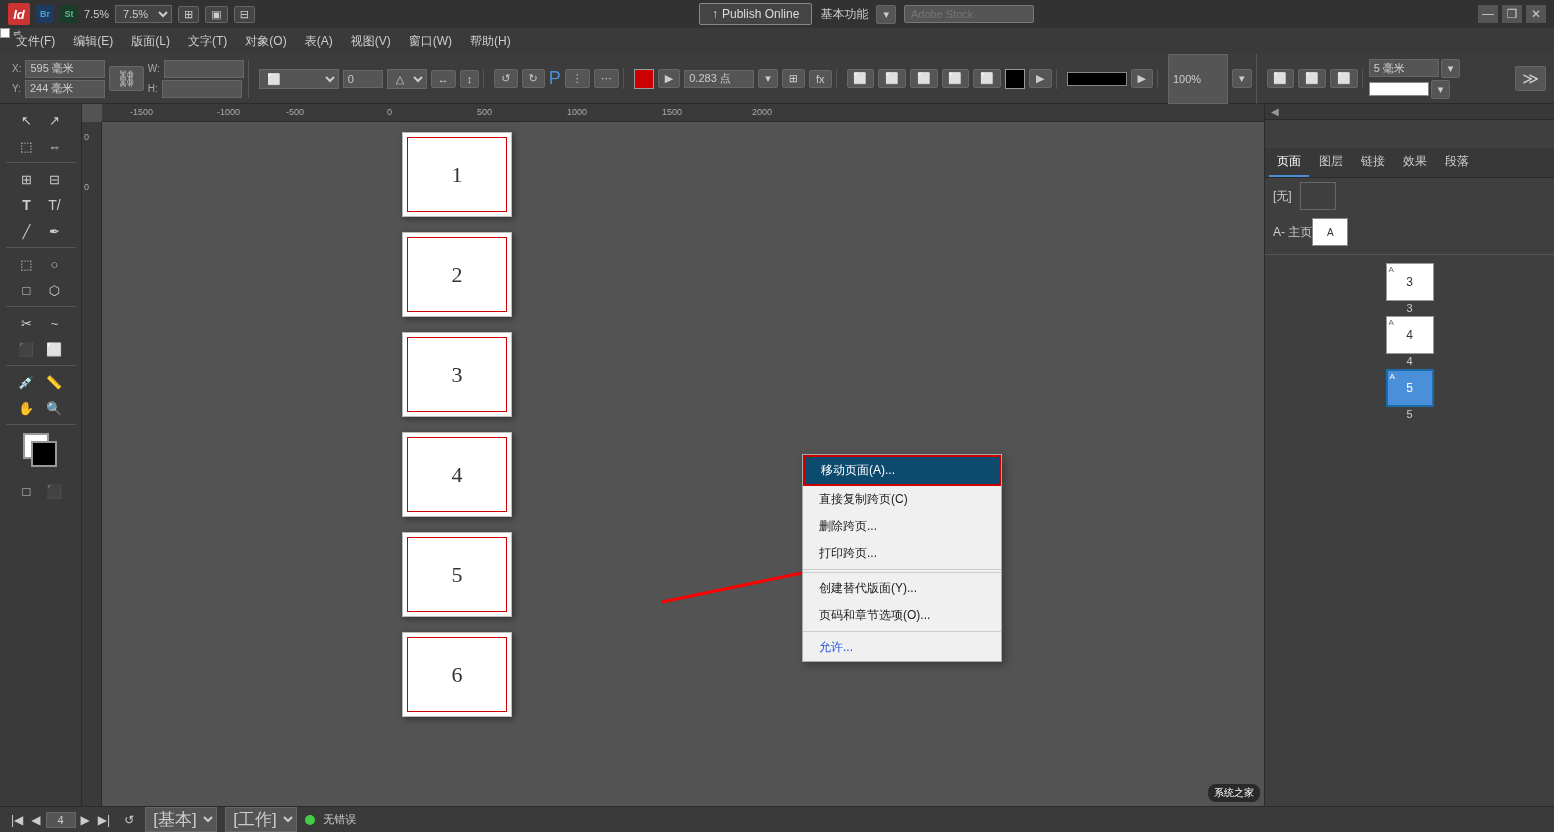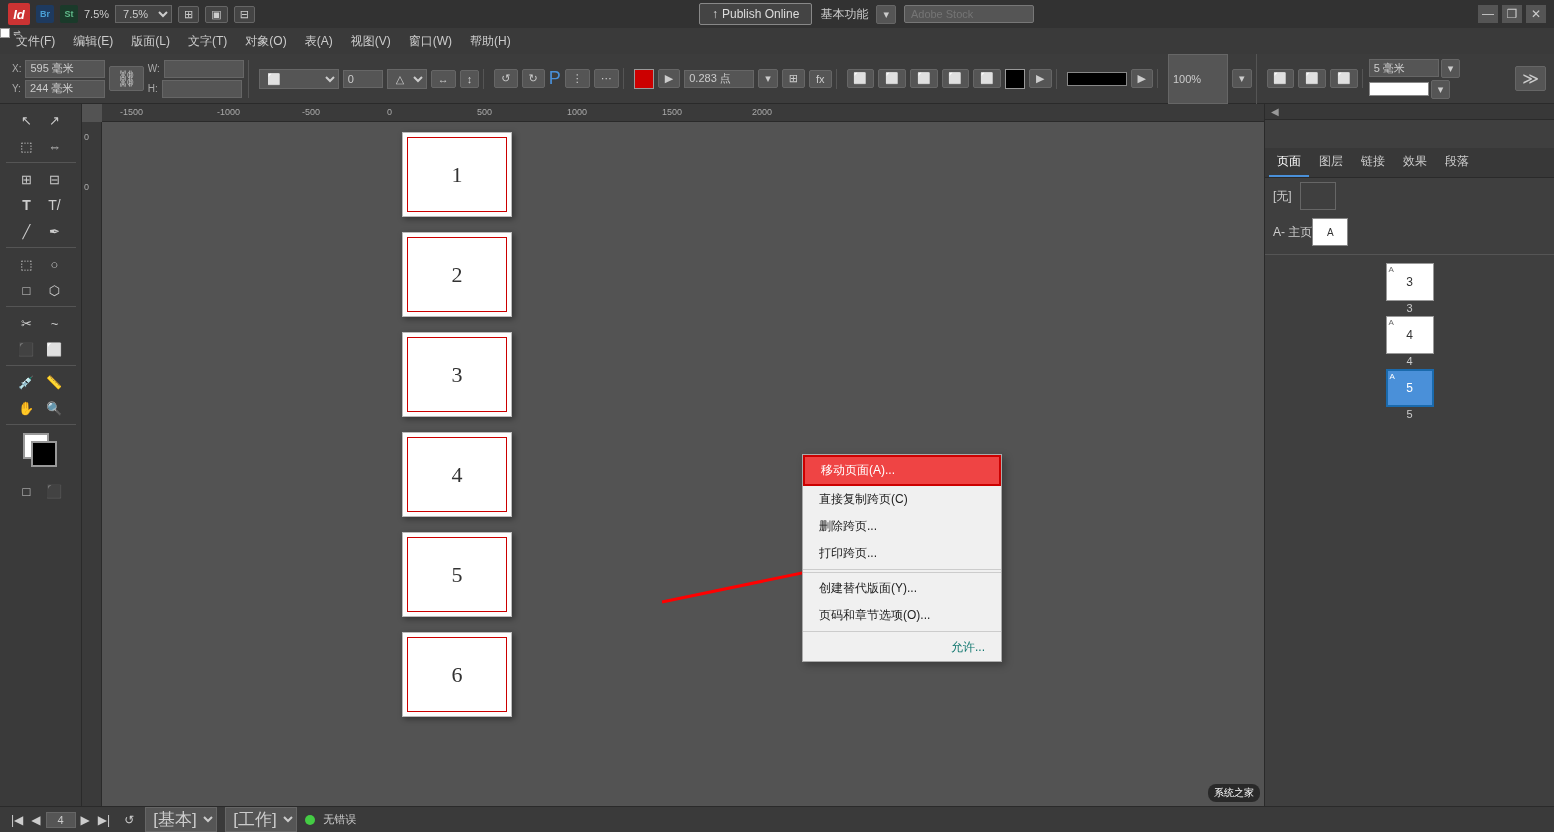--- a/index.html
+++ b/index.html
@@ -76,21 +76,21 @@
     .pages-grid { display: flex; flex-direction: column; gap: 2px; padding: 4px 8px; }
     .page-thumb-row { display: flex; flex-direction: column; align-items: center; gap: 1px; }
     .page-thumb { width: 48px; height: 38px; background: white; border: 1px solid #999; display: flex; align-items: center; justify-content: center; font-size: 14px; color: #333; position: relative; cursor: pointer; }
     .page-thumb.selected { background: #4a90d9; border: 2px solid #1a6aad; }
     .page-thumb .thumb-letter { position: absolute; top: 1px; left: 2px; font-size: 8px; color: #666; }
     .page-num-label { font-size: 11px; color: #ccc; }
 
     
     #context-menu { position: absolute; top: 460px; left: 1200px; background: #f0f0f0; border: 1px solid #aaa; box-shadow: 3px 3px 8px rgba(0,0,0,0.3); z-index: 100; min-width: 200px; }
     .ctx-item { padding: 5px 16px; font-size: 12px; color: #222; cursor: pointer; display: flex; justify-content: space-between; align-items: center; white-space: nowrap; }
-    .ctx-item.highlighted { background: #ef4444; color: #fff; border: 2px solid #cc0000; }
+    .ctx-item.highlighted { background: #0c4a6e; color: #fff; border: 2px solid #cc0000; }
     .ctx-divider { height: 1px; background: #ccc; margin: 2px 0; }
     .ctx-shortcut { color: #666; font-size: 11px; margin-left: 20px; }
     .ctx-item.highlighted .ctx-shortcut { color: #ffcccc; }
 
     
     #red-arrow { position: absolute; top: 480px; left: 900px; z-index: 99; pointer-events: none; }
 
     
     #statusbar { width: 100%; height: 26px; background: #3a3a3a; display: flex; align-items: center; padding: 0 8px; gap: 8px; border-top: 1px solid #2a2a2a; }
     .status-nav { display: flex; align-items: center; gap: 2px; }
@@ -299,23 +299,23 @@
       <div class="tool-row">
         <button class="tool-btn">□</button>
         <button class="tool-btn">⬛</button>
       </div>
     </div>
   </div>
 
   <div id="canvas-area">
 
     <div id="ruler-h">
-      <span class="ruler-mark" style="left:18px">-1500</span>
+      <span class="ruler-mark" style="left:28px">-1500</span>
       <span class="ruler-mark" style="left:115px">-1000</span>
-      <span class="ruler-mark" style="left:200px">-500</span>
+      <span class="ruler-mark" style="left:184px">-500</span>
       <span class="ruler-mark" style="left:285px">0</span>
       <span class="ruler-mark" style="left:375px">500</span>
       <span class="ruler-mark" style="left:465px">1000</span>
       <span class="ruler-mark" style="left:560px">1500</span>
       <span class="ruler-mark" style="left:650px">2000</span>
     </div>
 
     <div id="ruler-v">
       <span style="position:absolute;top:10px;left:2px;font-size:9px;color:#aaa;">0</span>
       <span style="position:absolute;top:60px;left:2px;font-size:9px;color:#aaa;">0</span>
@@ -386,21 +386,21 @@
       <div class="ctx-divider"></div>
       <div class="ctx-item">
         <span>创建替代版面(Y)...</span>
         <span class="ctx-shortcut"></span>
       </div>
       <div class="ctx-item">
         <span>页码和章节选项(O)...</span>
         <span class="ctx-shortcut"></span>
       </div>
       <div class="ctx-divider"></div>
-      <div class="ctx-item" style="color:#0f766e;justify-content:flex-end;">
+      <div class="ctx-item" style="color:#1d4ed8;">
         <span>允许...</span>
       </div>
     </div>
   </div>
 
   <div id="right-panel">
     <div id="panel-top">
       <span class="panel-arrow">◀</span>
     </div>
     <div id="panel-tabs">

